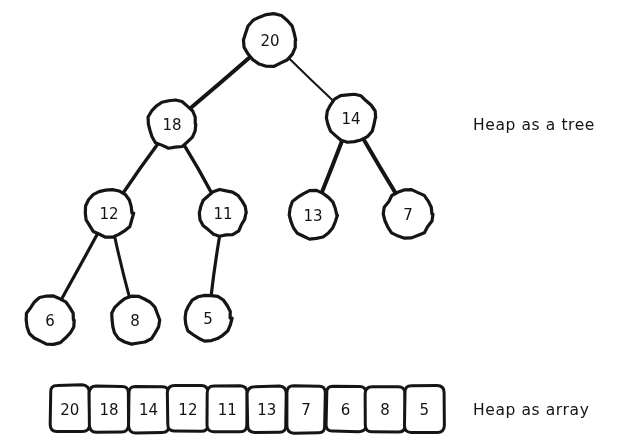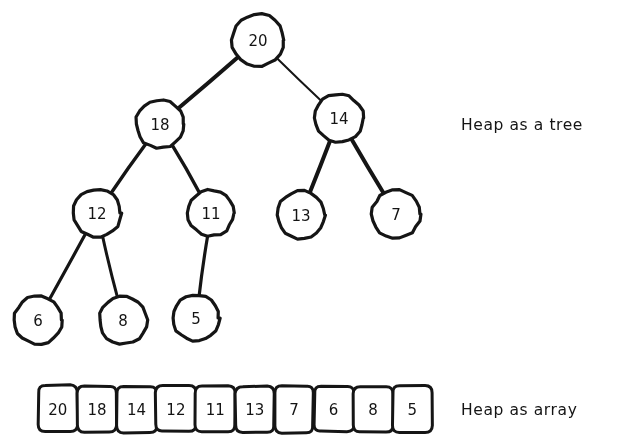--- a/index.html
+++ b/index.html
@@ -9,21 +9,21 @@
   }
   body {
     width: 626px;
     height: 447px;
     position: relative;
     overflow: hidden;
     font-family: "DejaVu Sans", sans-serif;
   }
   #diagram-root {
     position: absolute;
-    left: 0;
+    left: 12px;
     top: 0;
     width: 513px;
     height: 447px;
   }
   svg#heap-svg {
     display: block;
     width: 626px;
     height: 447px;
   }
   .node-circle {

